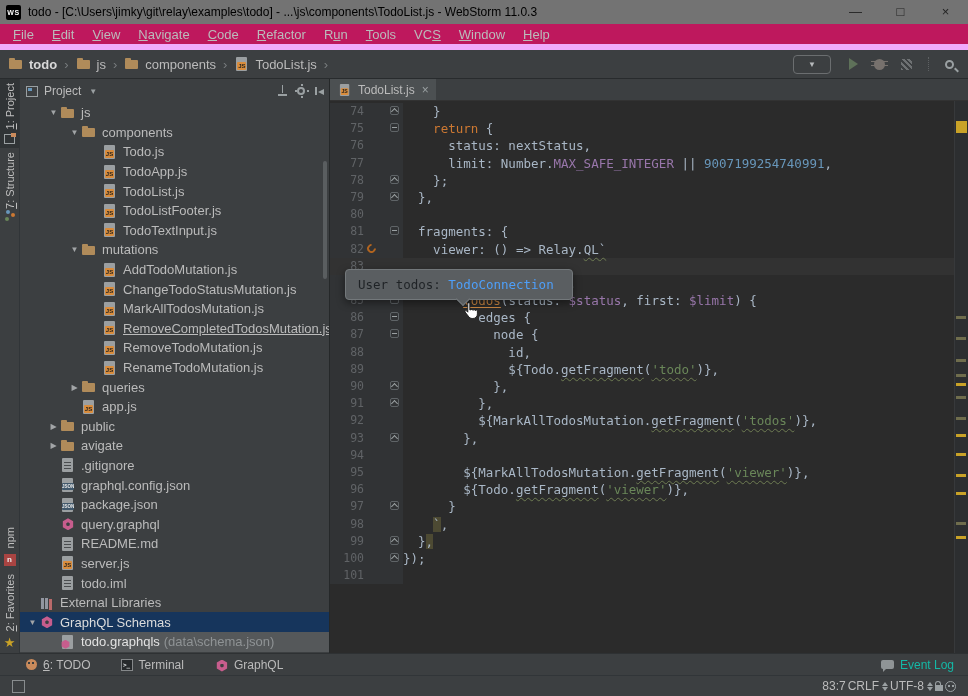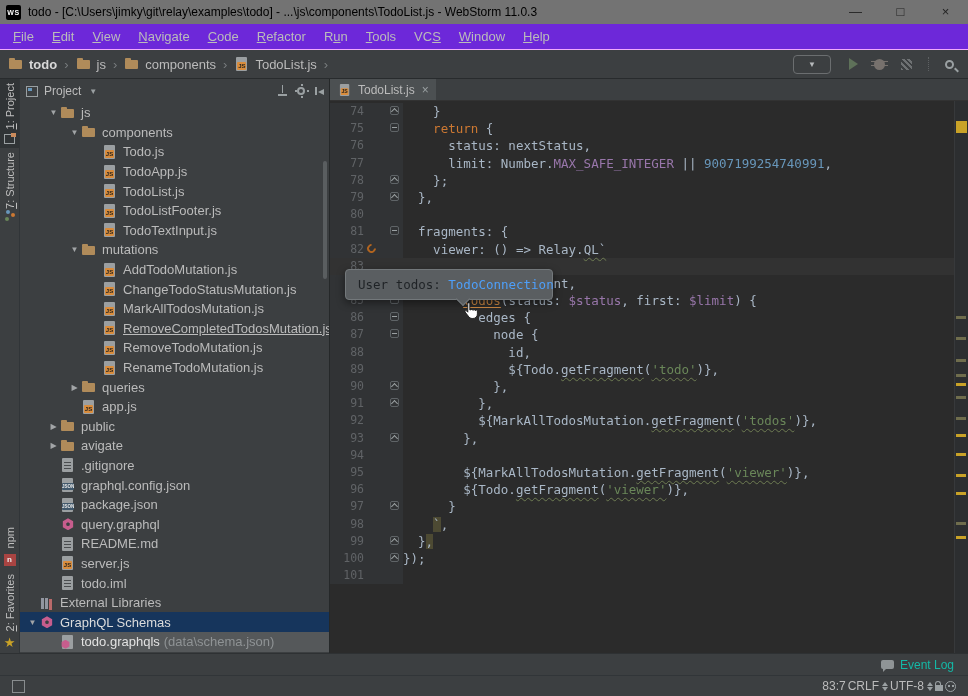--- a/index.html
+++ b/index.html
@@ -9,22 +9,22 @@
 
   
   .titlebar{height:24px;background:#737373;display:flex;align-items:center;flex:none}
   .ws-logo{width:15px;height:15px;background:#000;color:#fff;font:bold 7px/15px "Liberation Sans",sans-serif;
     text-align:center;margin:0 7px 0 6px;border-radius:2px;letter-spacing:.5px}
   .wtitle{font-size:12px;color:#000;white-space:nowrap;flex:1}
   .wctrl{display:flex;height:100%}
   .wbtn{width:45px;text-align:center;font-size:13px;color:#222;line-height:24px;cursor:default}
 
   
-  .menubar{height:26px;background:#6d28d9;display:flex;align-items:center;padding-left:4px;
-    border-bottom:1px solid #f0abfc;flex:none}
+  .menubar{height:26px;background:#be185d;display:flex;align-items:center;padding-left:4px;
+    border-bottom:6px solid #f0abfc;flex:none}
   .mitem{color:#BBBBBB;font-size:13px;padding:0 9px;line-height:25px}
   .mitem u{text-decoration:underline}
 
   
   .navbar{height:29px;background:#3C3F41;display:flex;align-items:center;
     border-bottom:1px solid #282B2D;flex:none;padding:0 8px}
   .crumbs{display:flex;align-items:center;flex:1}
   .crumb{display:flex;align-items:center;color:#BBBBBB;font-size:13px}
   .crumb.bold .clabel{font-weight:bold;color:#D8D8D8}
   .clabel{margin-left:5px}
@@ -133,21 +133,21 @@
   .s-num{color:#6897BB}
   .s-cst{color:#9876AA}
   .s-var{color:#9876AA}
   .s-str{color:#6A8759;text-decoration:underline wavy #6E7B52 1px;text-underline-offset:3px}
   .s-und{color:#A9B7C6;text-decoration:underline wavy #6E7B52 1px;text-underline-offset:3px}
   .s-wav{color:#A9B7C6;text-decoration:underline wavy #6E7B52 1px;text-underline-offset:3px}
   .s-link{color:#CB8742;text-decoration:underline;text-underline-offset:2px}
   .s-hl{color:#A9B7C6;background:#4D4A33}
 
   
-  .tooltip{position:absolute;left:15px;top:168px;width:208px;height:31px;background:#5A5E61;
+  .tooltip{position:absolute;left:15px;top:168px;width:228px;height:31px;background:#5A5E61;
     border:1px solid #73787B;border-radius:4px;box-shadow:0 3px 8px rgba(0,0,0,.45);
     display:flex;align-items:center;padding:0 12px;z-index:5;
     font:12.5px "DejaVu Sans Mono",monospace;color:#1F2326;white-space:pre}
   .tooltip:after{content:"";position:absolute;left:112px;bottom:-5px;width:9px;height:9px;background:#5A5E61;
     border-right:1px solid #73787B;border-bottom:1px solid #73787B;transform:rotate(45deg)}
   .tt-link{color:#4E9FF9;}
   .hand{position:absolute;left:133px;top:200px;z-index:6}
 
   
   .stripe{position:absolute;right:0;top:0;bottom:0;width:14px;background:#2C2E30;border-left:1px solid #37393B}
@@ -634,20 +634,34 @@
             <div class="mk bri" style="top: 352px;"></div>
             <div class="mk bri" style="top: 373px;"></div>
             <div class="mk bri" style="top: 391px;"></div>
             <div class="mk bri" style="top: 435px;"></div>
           </div>
       </div>
     </div>
   </div>
 
   <div class="bottombar">
+    <span id="btabs" style="display:flex">
+        <span class="btab">
+          <span class="ib-todo"></span>
+          <span><u>6</u>: TODO</span>
+        </span>
+        <span class="btab">
+          <span class="ib-term">&gt;_</span>
+          <span>Terminal</span>
+        </span>
+        <span class="btab">
+          <span class="tico ic-gql ib-gql"></span>
+          <span>GraphQL</span>
+        </span>
+      </span>
     <span class="bspace"></span>
     <span class="eventlog">
       <span class="ib-bubble"></span>
       <span>Event Log</span>
     </span>
   </div>
 
   <div class="statusbar">
     <span class="sb-sq"></span>
     <span class="sb-space"></span>

